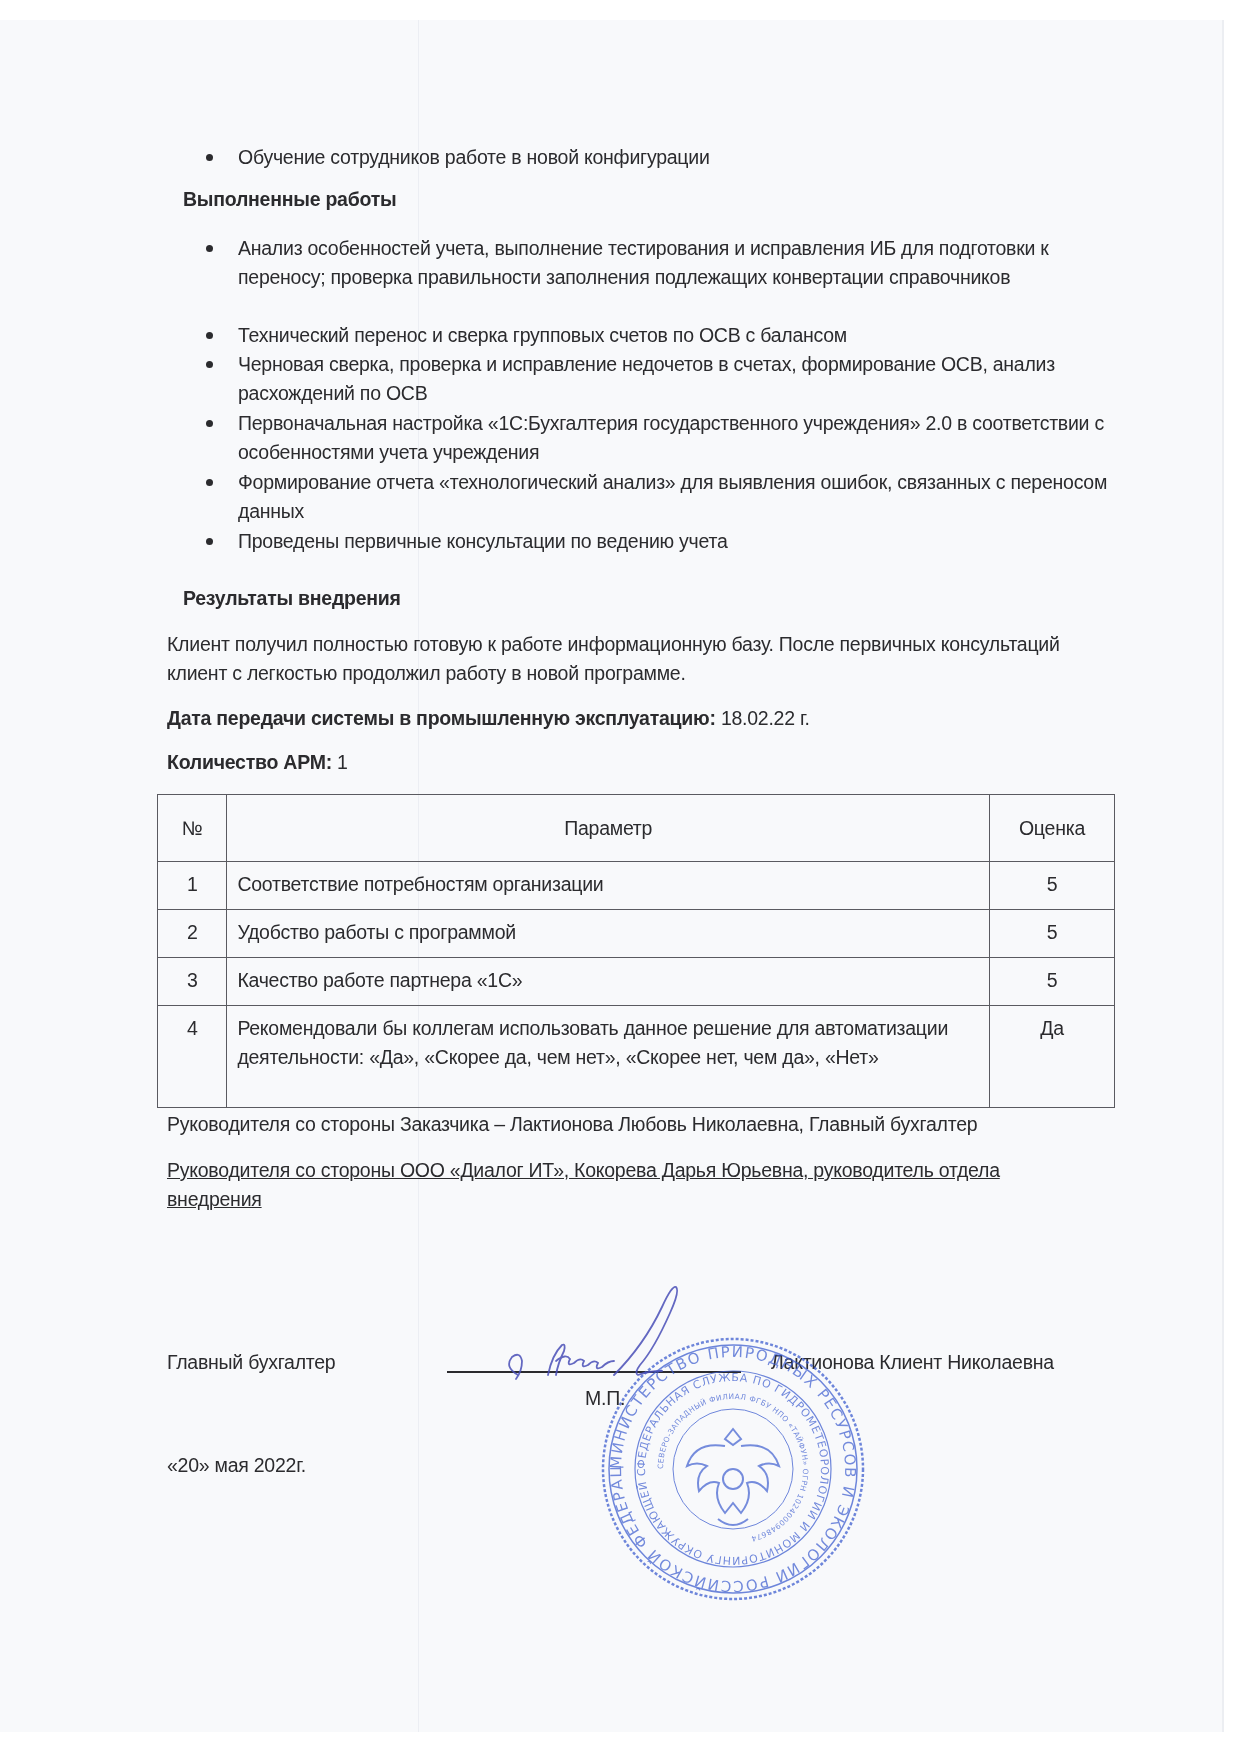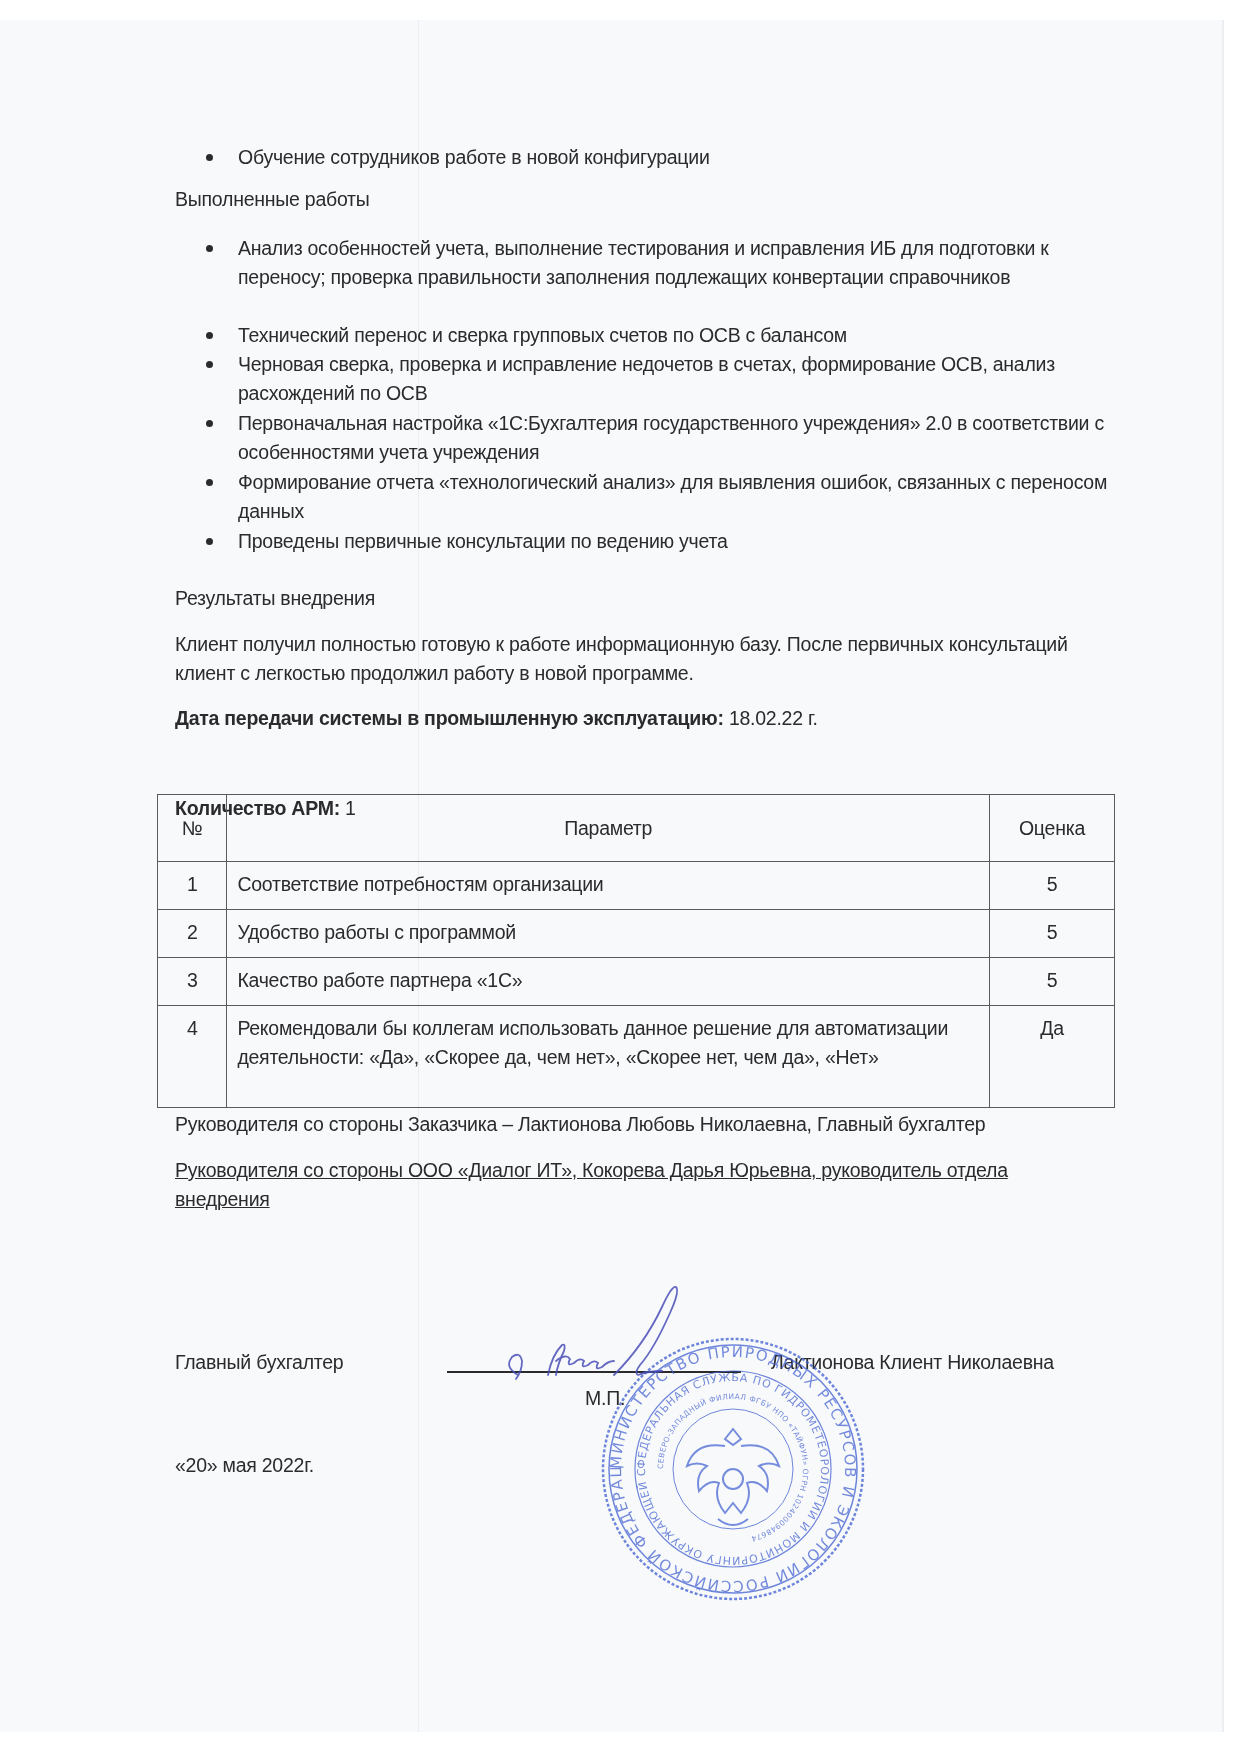--- a/index.html
+++ b/index.html
@@ -54,28 +54,28 @@
       border-radius: 50%;
       background: #2b2b2e;
     }
     .bullet-text {
       position: absolute;
       left: 71px;
       line-height: 29px;
       width: 880px;
     }
     .heading {
-      font-weight: normal;
-      position: absolute;
-      left: 8px;
+      font-weight: bold;
+      position: absolute;
+      left: 16px;
       white-space: nowrap;
     }
     .para {
       position: absolute;
-      left: 8px;
+      left: 0;
       line-height: 29px;
     }
     .label-bold { font-weight: bold; }
 
     
     .eval-table {
       position: absolute;
       left: 157px;
       top: 794px;
       width: 958px;
@@ -168,21 +168,21 @@
   </div>
 
   <div class="heading" style="top:587px;">Результаты внедрения</div>
   <div class="para" style="top:630px; width:920px;">Клиент получил полностью готовую к работе информационную базу. После первичных консультаций клиент с легкостью продолжил работу в новой программе.</div>
 
   <div class="para" style="top:704px; white-space:nowrap;">
     <span class="label-bold">Дата передачи системы в промышленную эксплуатацию:</span>
     <span>18.02.22 г.</span>
   </div>
 
-  <div class="para" style="top:748px; white-space:nowrap;margin-top:46px;">
+  <div class="para" style="top:748px; white-space:nowrap;">
     <span class="label-bold">Количество АРМ:</span>
     <span>1</span>
   </div>
 
   <div class="para" style="top:1110px; white-space:nowrap;">Руководителя со стороны Заказчика – Лактионова Любовь Николаевна, Главный бухгалтер</div>
   <div class="para" style="top:1156px; width:900px;text-decoration:underline;">Руководителя со стороны ООО «Диалог ИТ», Кокорева Дарья Юрьевна, руководитель отдела внедрения</div>
 
   <div class="para" style="top:1348px;">Главный бухгалтер</div>
   <div class="para" style="top:1348px; left:604px; white-space:nowrap;">Лактионова Клиент Николаевна</div>
   <div class="para" style="top:1384px; left:418px; z-index:3;text-align:right;">М.П.</div>

